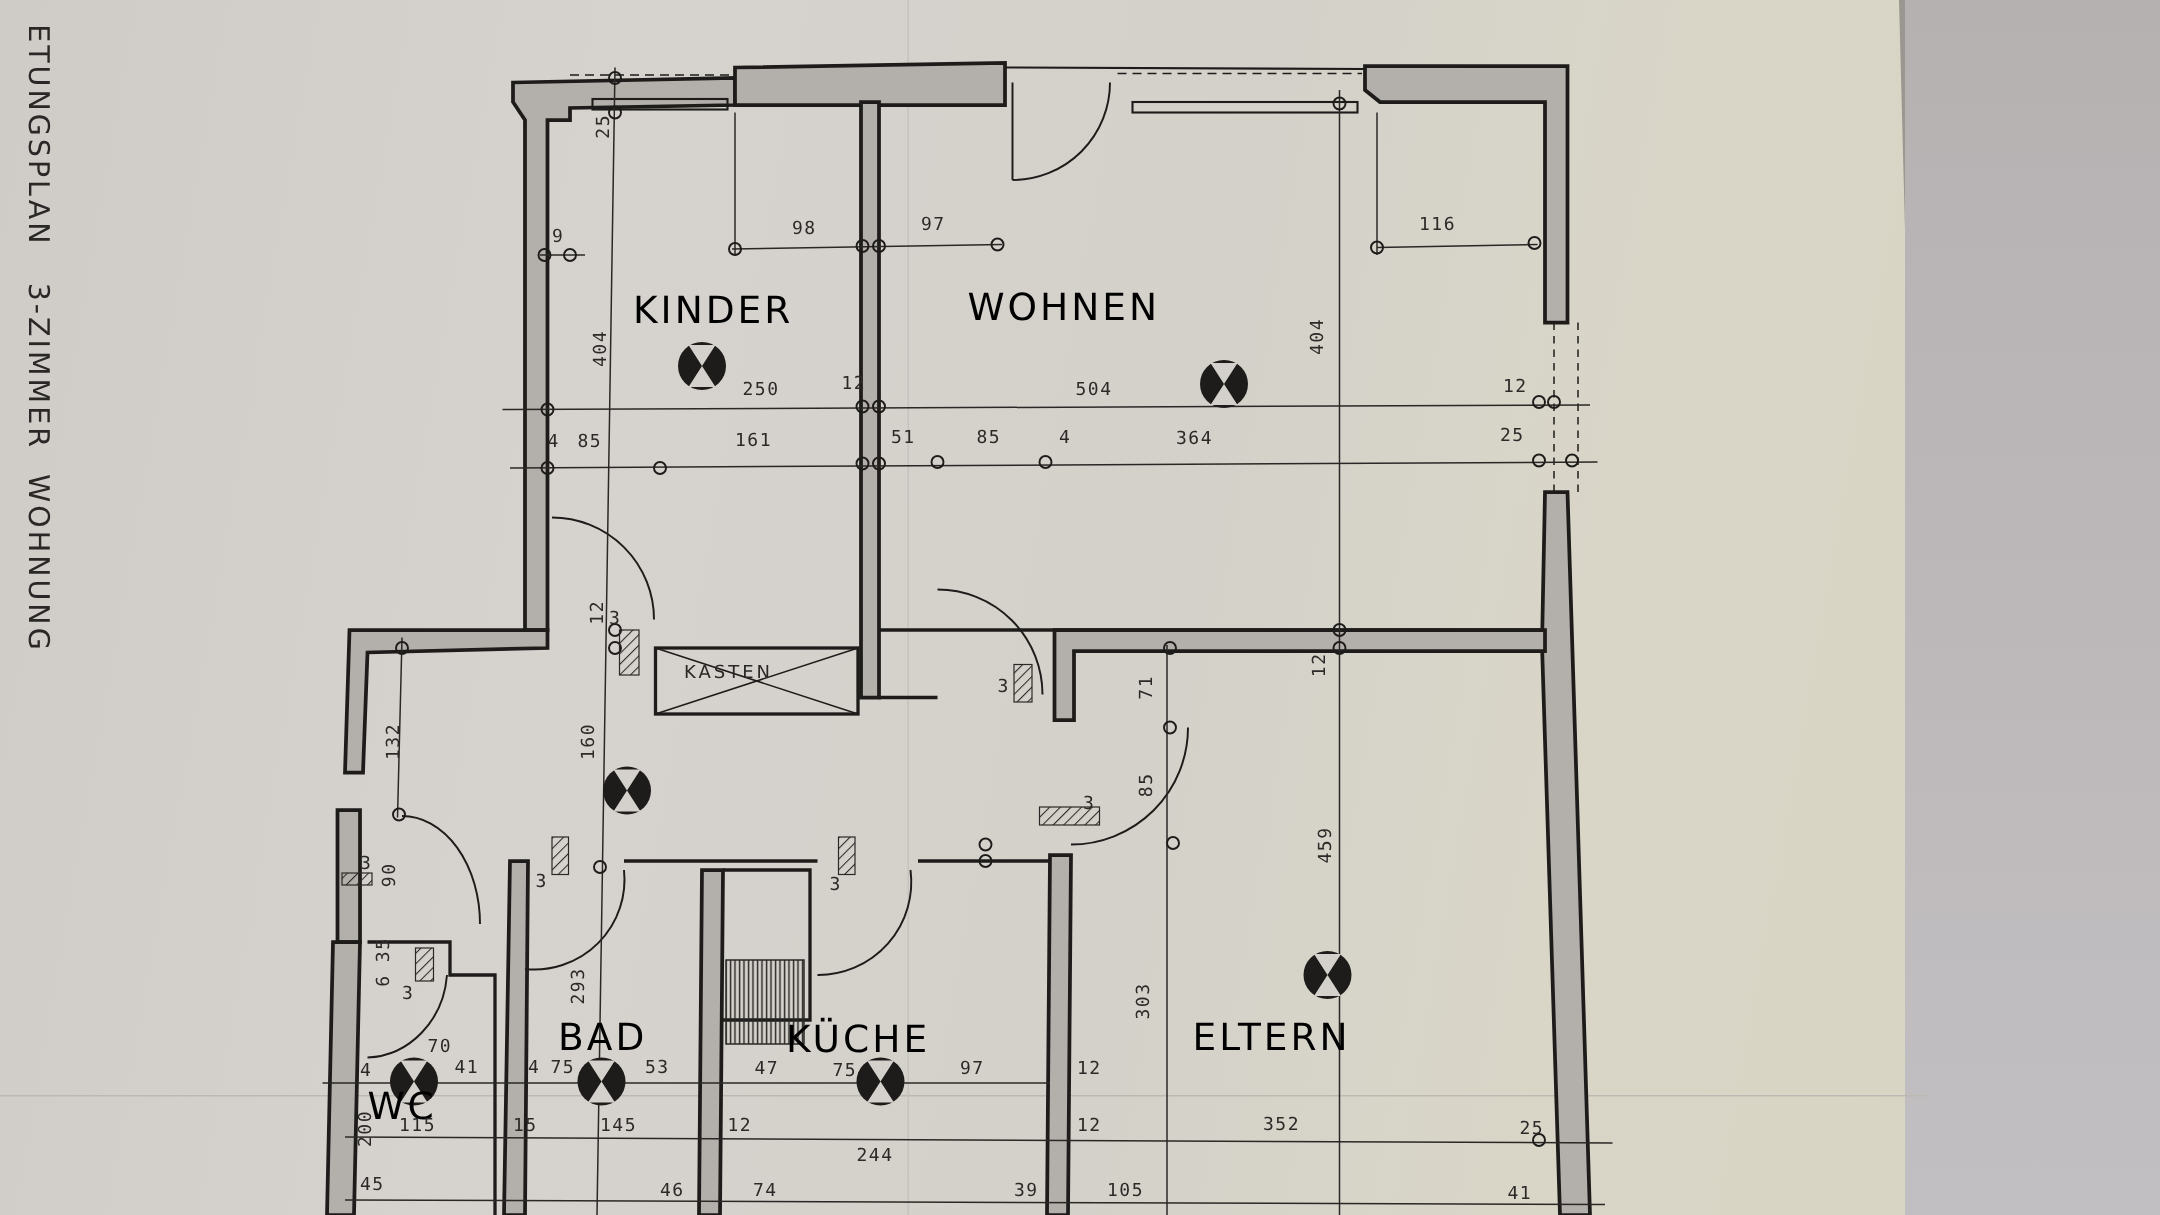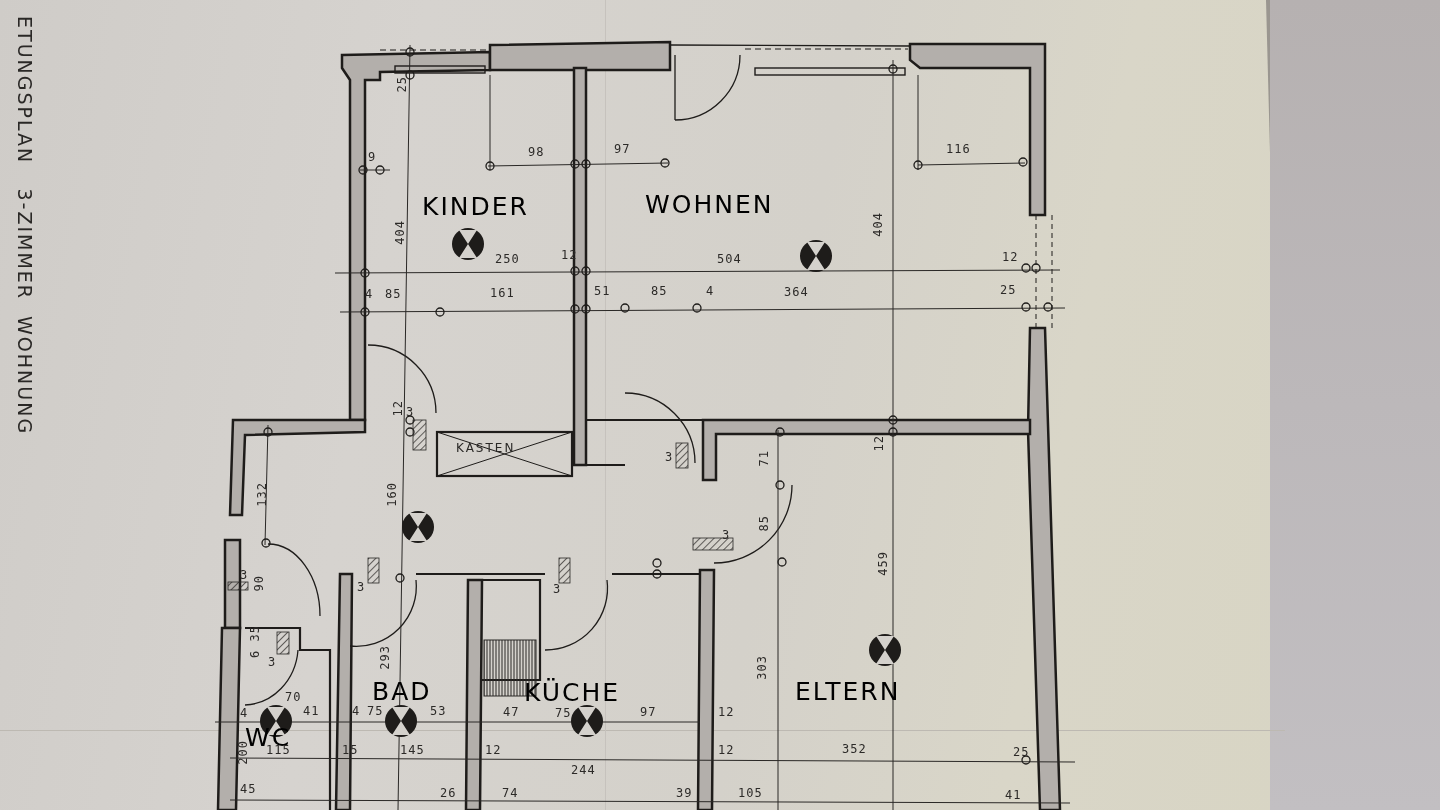--- a/index.html
+++ b/index.html
@@ -258,17 +258,17 @@
 <div class="dim" style="left:266px;top:743px;">115</div>
 <div class="dim" style="left:342px;top:743px;">15</div>
 <div class="dim" style="left:400px;top:743px;text-align:right;">145</div>
 <div class="dim" style="left:485px;top:743px;">12</div>
 <div class="dim" style="left:571px;top:743px;margin-top:20px;">244</div>
 <div class="dim" style="left:718px;top:743px;">12</div>
 <div class="dim" style="left:842px;top:742px;text-align:center;">352</div>
 <div class="dim" style="left:1013px;top:745px;">25</div>
 
 <div class="dim" style="left:240px;top:782px;">45</div>
-<div class="dim" style="left:440px;top:786px;">26</div>
+<div class="dim" style="left:440px;top:786px;">46</div>
 <div class="dim" style="left:502px;top:786px;">74</div>
 <div class="dim" style="left:676px;top:786px;">39</div>
 <div class="dim" style="left:738px;top:786px;">105</div>
 <div class="dim" style="left:1005px;top:788px;">41</div>
 
 </body></html>

